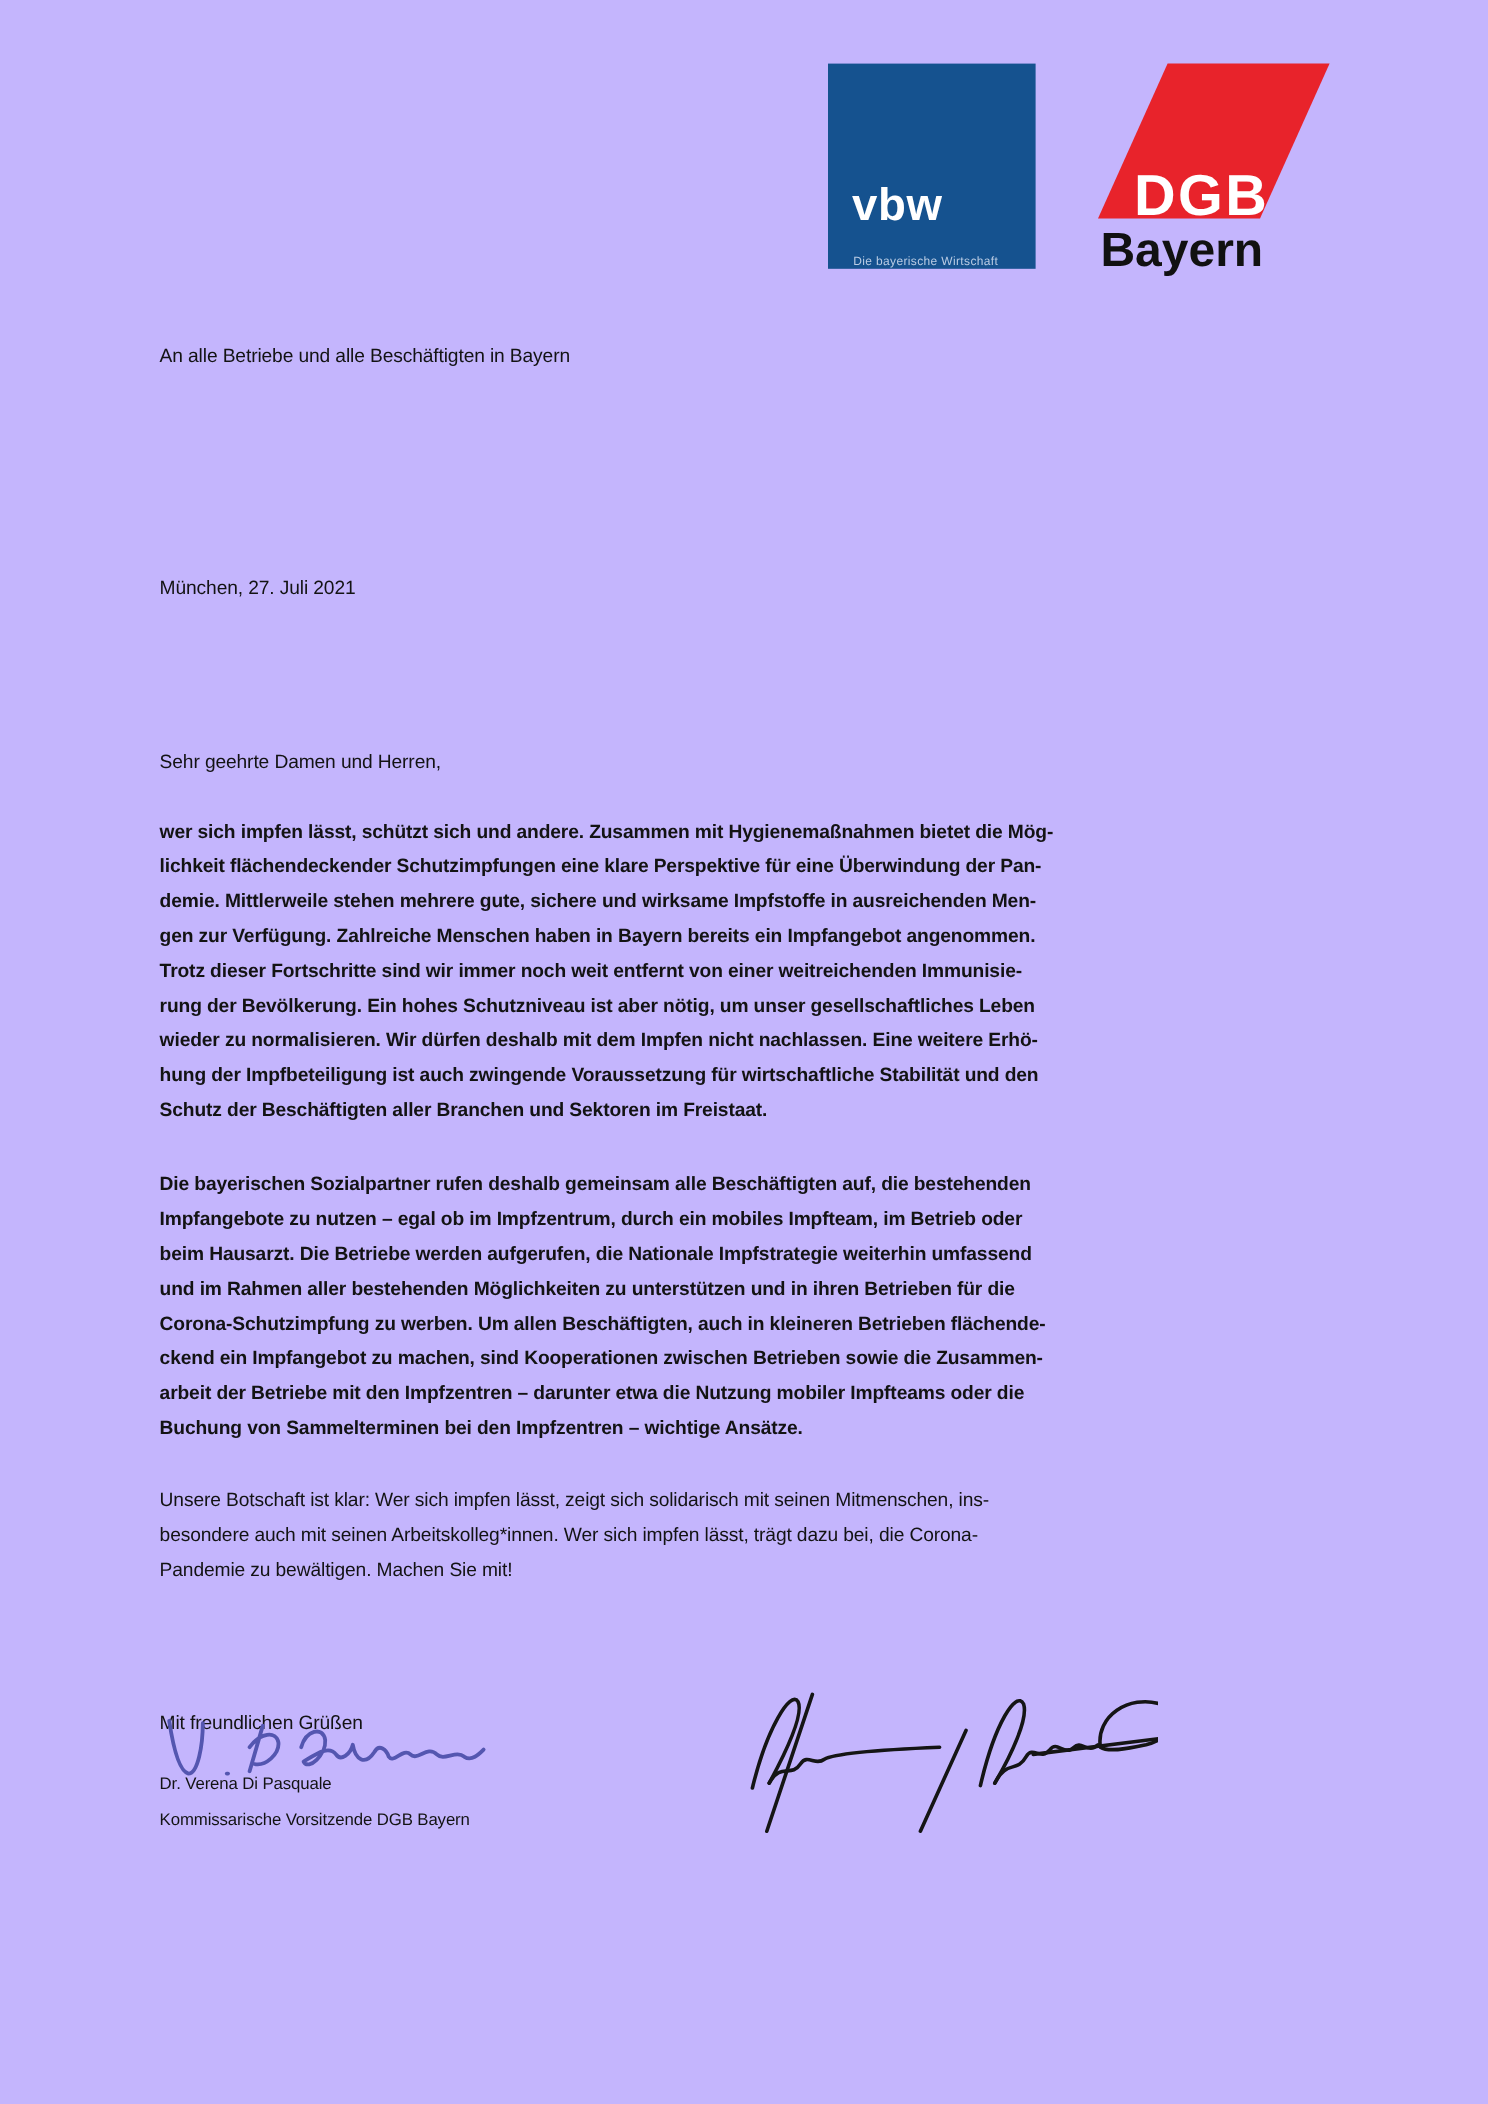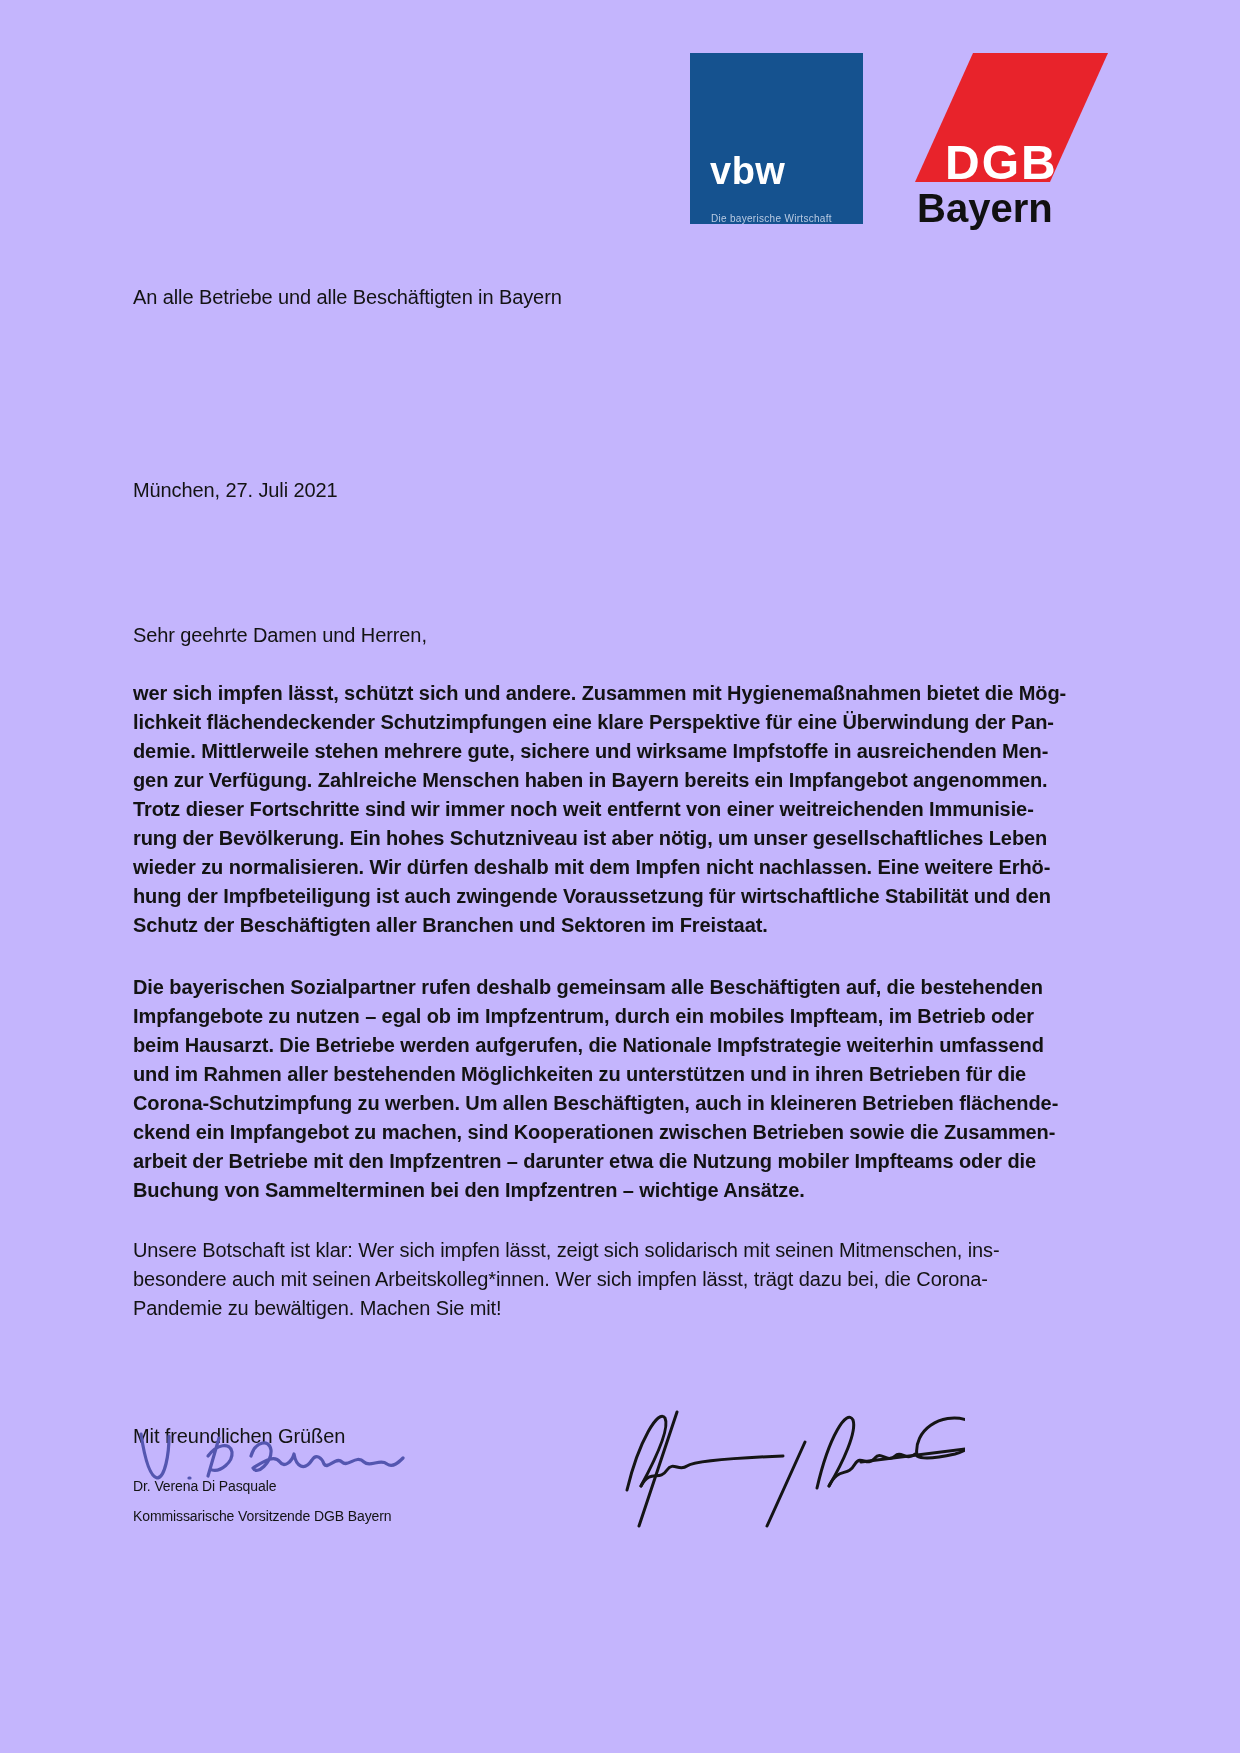--- a/index.html
+++ b/index.html
@@ -6,21 +6,21 @@
   .page{
     position:relative;
     width:1240px;height:1753px;
     background:#c4b5fd;
     font-family:"Liberation Sans", sans-serif;
     color:#111111;
     overflow:hidden;
   }
   .abs{position:absolute;}
   .body-text{
-    font-size:20px;
+    font-size:16px;
     line-height:29px;
     letter-spacing:-0.1px;
     color:#131313;
     white-space:pre-line;
   }
   .bold{font-weight:700;}
   
   .vbw-logo{
     left:690px;top:53px;width:173px;height:171px;
   }

